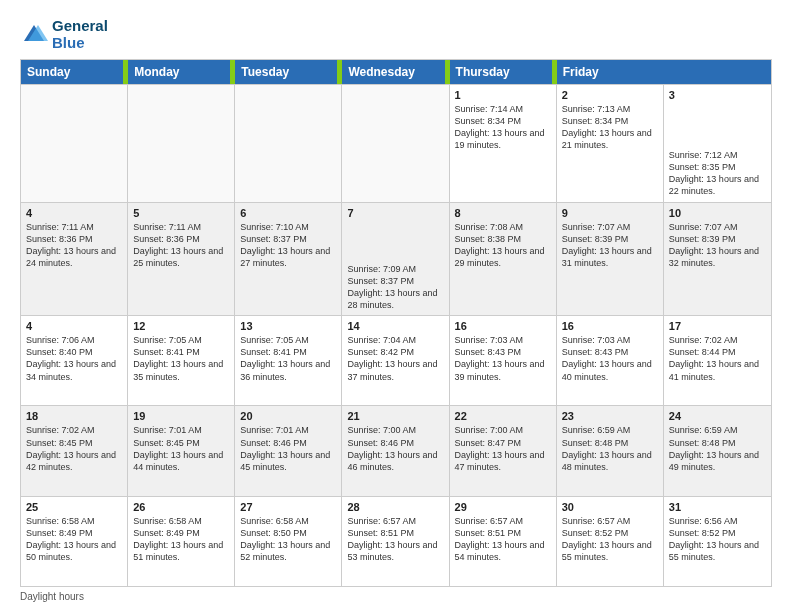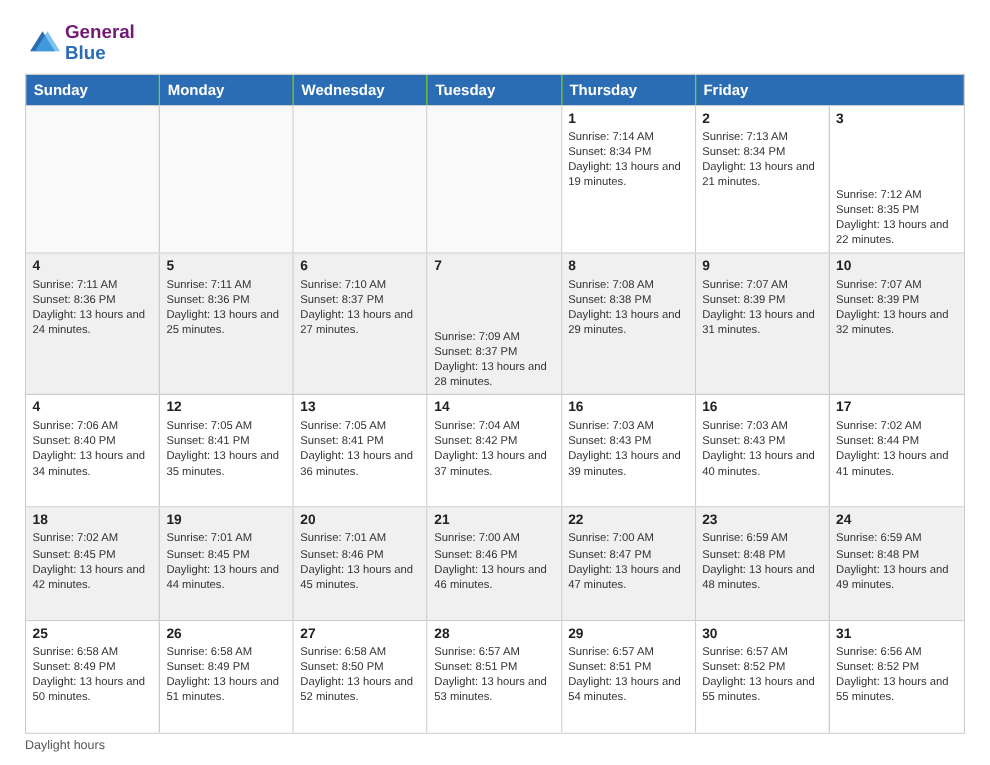--- a/index.html
+++ b/index.html
@@ -29,21 +29,21 @@
       gap: 4px;
     }
     .logo-text {
       display: flex;
       flex-direction: column;
       line-height: 1.1;
     }
     .logo-general {
       font-size: 15px;
       font-weight: bold;
-      color: #701a75;
+      color: #0c4a6e;
     }
     .logo-blue {
       font-size: 15px;
       font-weight: bold;
       color: #2a6db5;
     }
     .logo-icon {
       width: 28px;
       height: 28px;
     }
@@ -70,21 +70,21 @@
       display: grid;
       grid-template-columns: repeat(7, 1fr);
       background: #2a6db5;
     }
     .cal-header-cell {
       color: #fff;
       font-size: 12px;
       font-weight: bold;
       padding: 5px 6px;
       text-align: left;
-      border-right: 1px solid #84cc16;
+      border-right: 5px solid #84cc16;
     }
     .cal-header-cell:last-child { border-right: none; }
     .cal-body {
       flex: 1;
       display: flex;
       flex-direction: column;
     }
     .cal-row {
       display: grid;
       grid-template-columns: repeat(7, 1fr);
@@ -135,22 +135,22 @@
         <span class="logo-general">General</span>
         <span class="logo-blue">Blue</span>
       </div>
     </div>
   </div>
 
   <div class="calendar">
     <div class="cal-header-row">
     <div class="cal-header-cell">Sunday</div>
         <div class="cal-header-cell">Monday</div>
+        <div class="cal-header-cell">Tuesday</div>
         <div class="cal-header-cell">Wednesday</div>
-        <div class="cal-header-cell">Tuesday</div>
         <div class="cal-header-cell">Thursday</div>
         <div class="cal-header-cell">Friday</div>
       </div>
     <div class="cal-body">
     <div class="cal-row">
           <div class="cal-cell empty"></div>
           <div class="cal-cell empty"></div>
           <div class="cal-cell empty"></div>
           <div class="cal-cell empty"></div>
           <div class="cal-cell">

